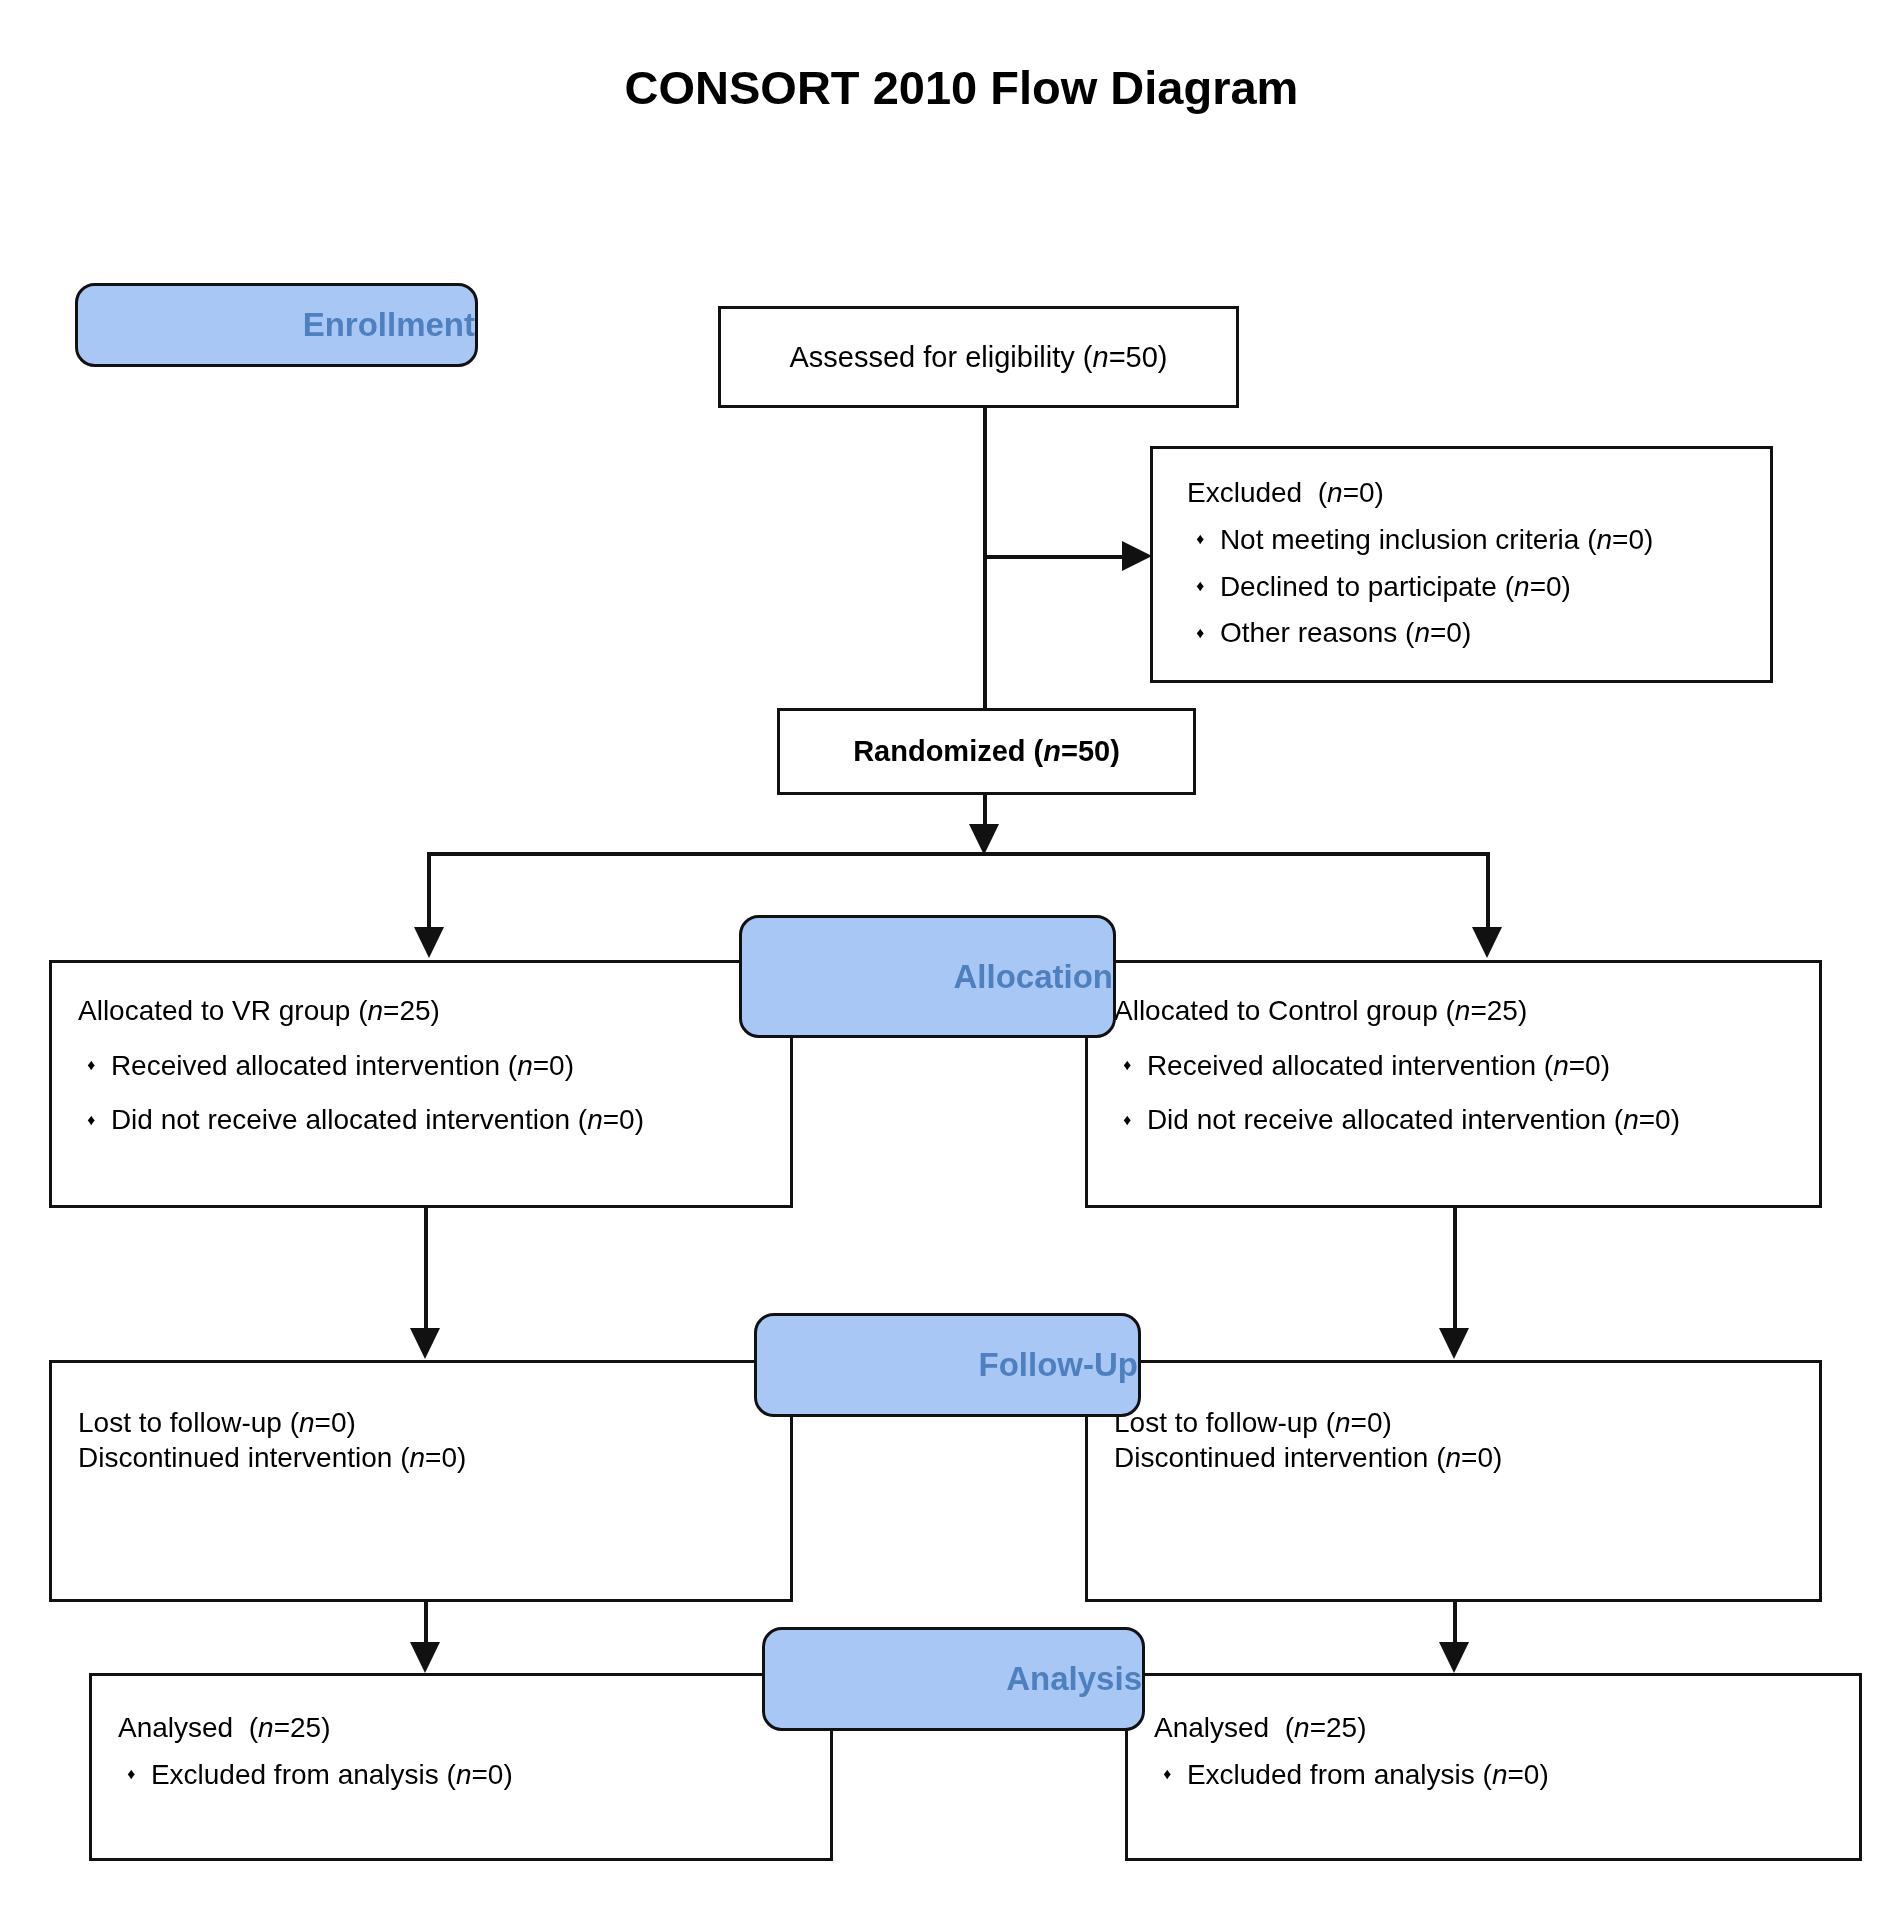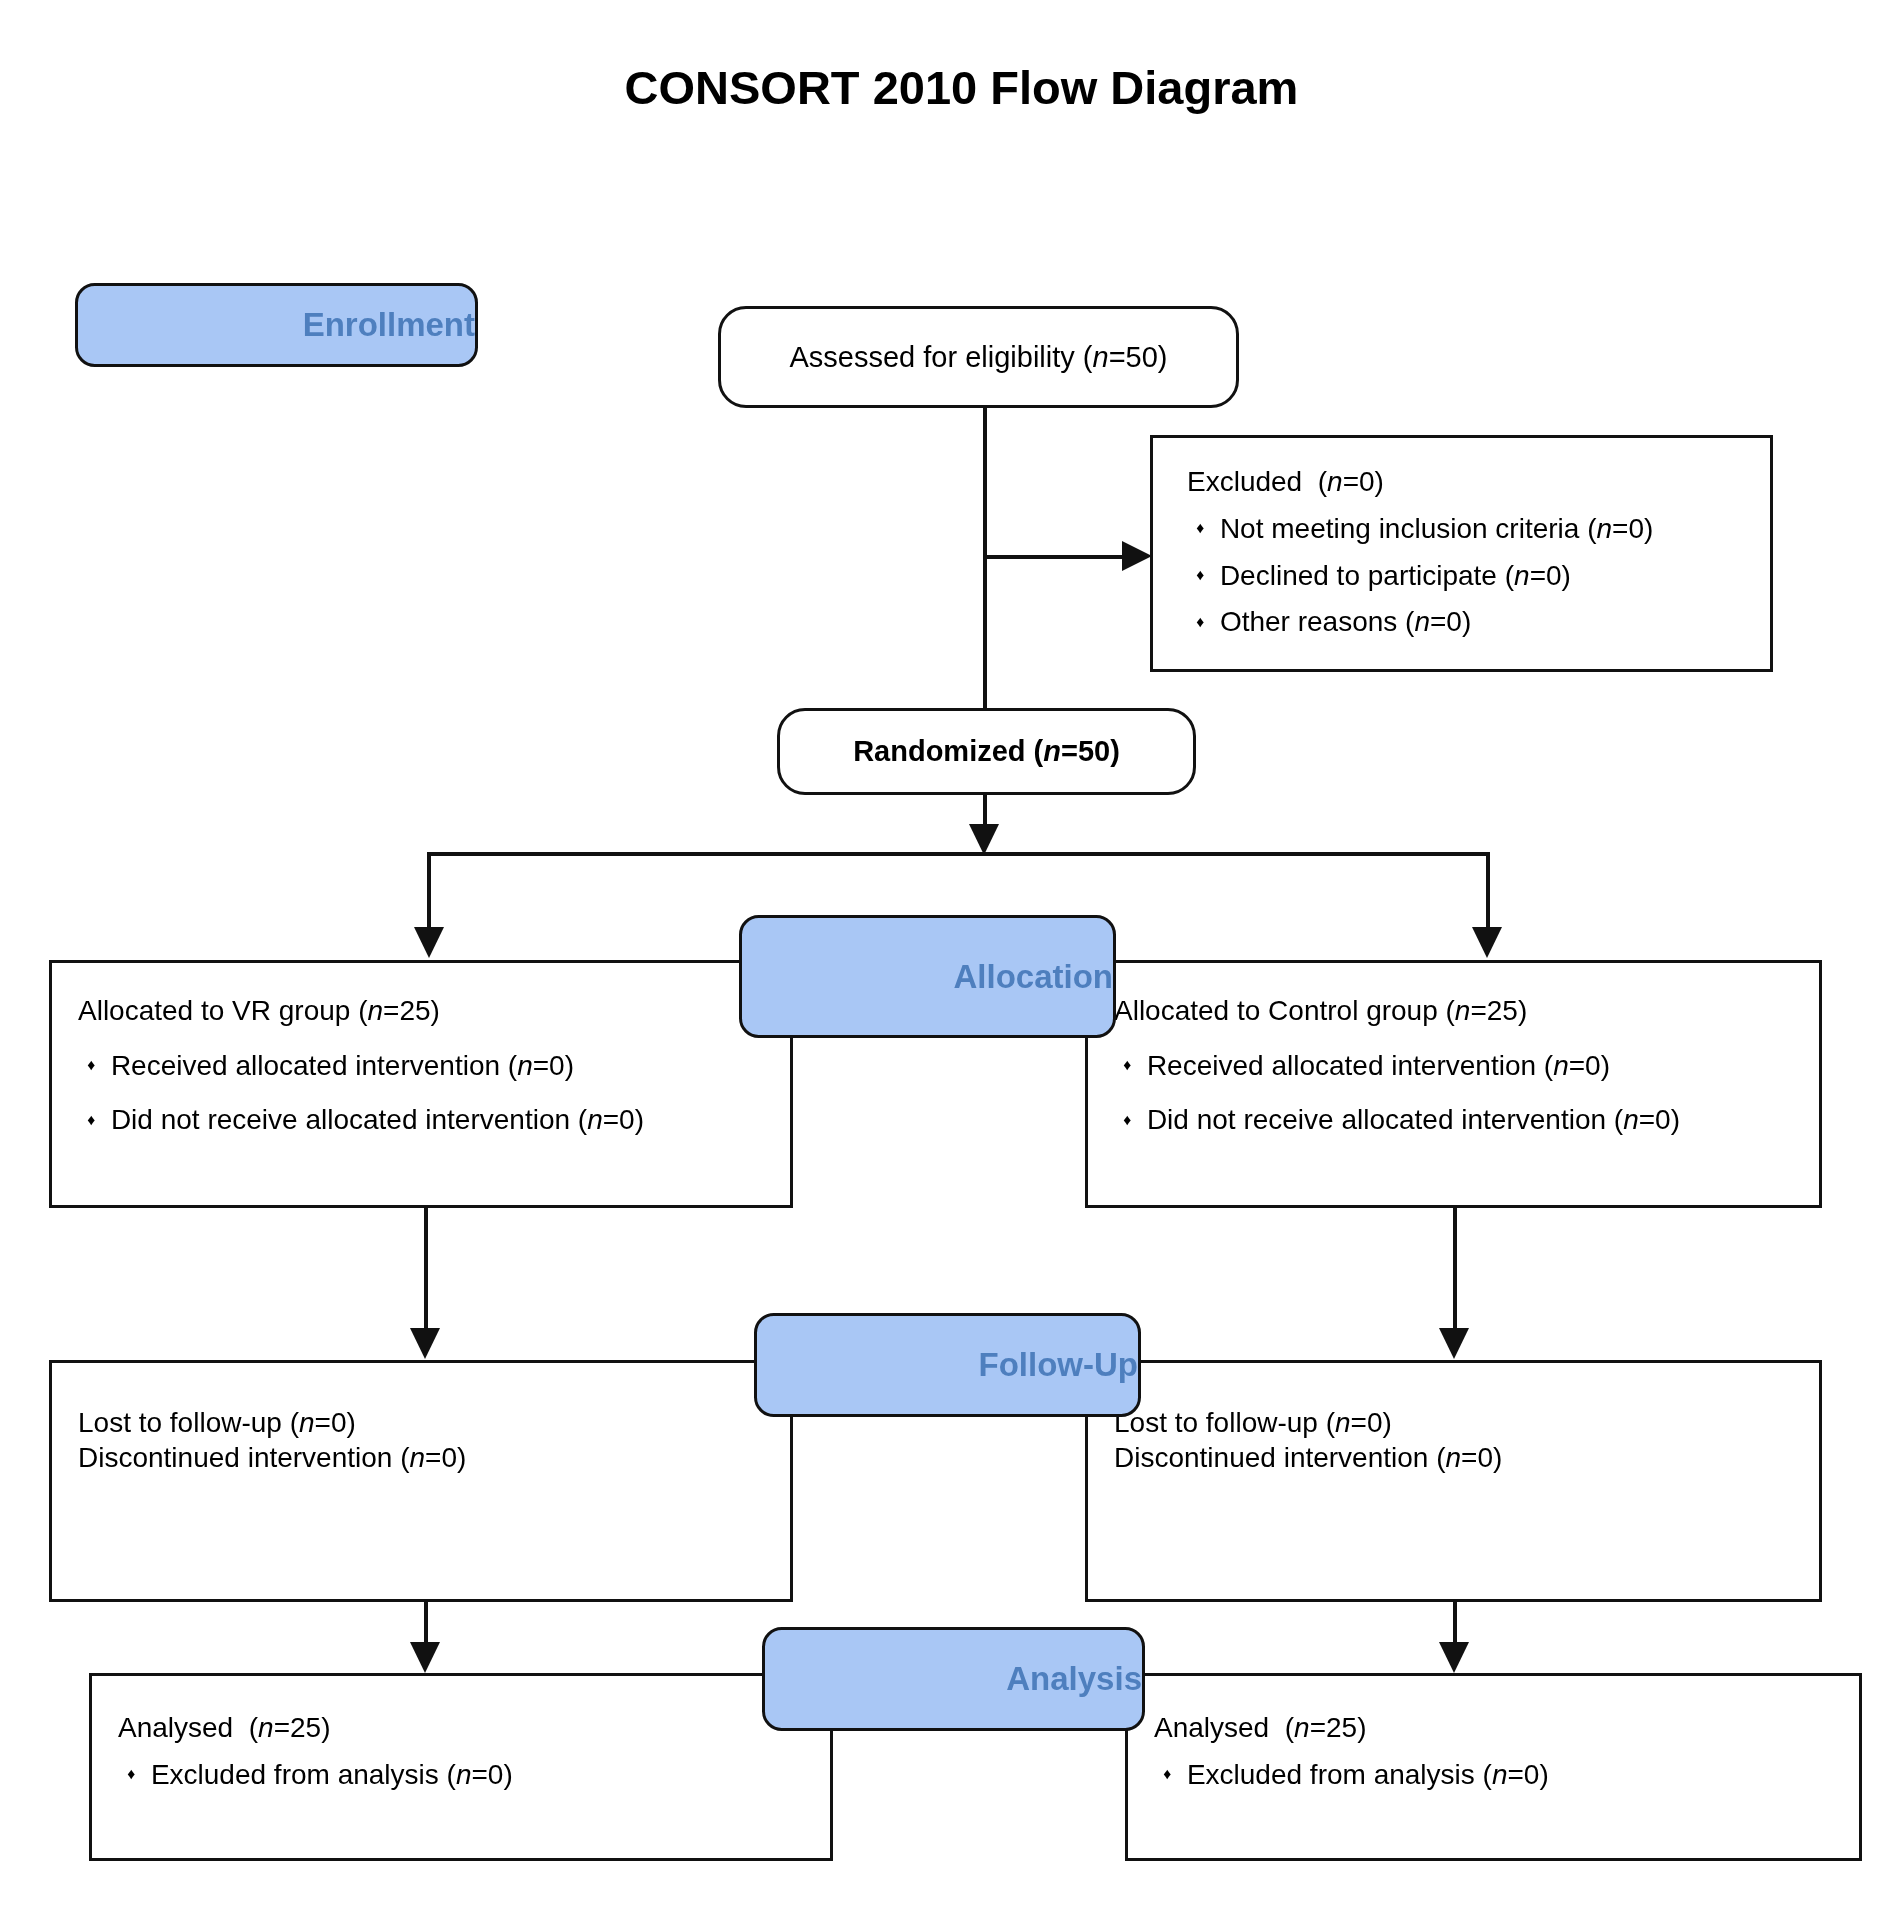--- a/index.html
+++ b/index.html
@@ -24,21 +24,21 @@
     display:flex;align-items:center;justify-content:flex-end;
     z-index:5;box-sizing:border-box;
   }
   .badge .blabel{
     font-size:33px;font-weight:bold;color:var(--badge-text);
   }
   .box{
     position:absolute;background:#ffffff;border:3.9px solid var(--box-border);
     box-sizing:border-box;z-index:2;
   }
-  .box.center{display:flex;align-items:center;justify-content:center;border-radius:28px;}
+  .box.center{display:flex;align-items:center;justify-content:center;}
   .line,.btxt{font-size:28px;line-height:1.25;white-space:pre-wrap;}
   .ctext{font-size:29px;}
   .brow{display:flex;align-items:flex-start;}
   .dia{font-size:15.7px;margin:8.5px 15.7px 0 9.2px;flex:0 0 auto;}
   .vline{position:absolute;width:3.9px;background:var(--line-color);z-index:1;}
   .hline{position:absolute;height:3.9px;background:var(--line-color);z-index:1;}
   .arr-down{
     position:absolute;width:0;height:0;z-index:1;
     border-left:15.7px solid transparent;border-right:15.7px solid transparent;
     border-top:31px solid var(--line-color);
@@ -96,21 +96,21 @@
     <span class="blabel">Follow-Up</span>
   </div>
   <div class="badge" style="left:762px;top:1627px;width:383px;height:104px;">
     <span class="blabel">Analysis</span>
   </div>
 
   <div class="box center" style="left:718px;top:306px;width:521px;height:102px;">
     <span class="ctext">Assessed for eligibility (<i>n</i>=50)</span>
   </div>
 
-  <div class="box pad-excluded" style="left:1150px;top:435px;width:623px;height:237px;">
+  <div class="box pad-excluded" style="left:1150px;top:446px;width:623px;height:237px;">
     <div class="line mb-sm">Excluded  (<i>n</i>=0)</div>
     <div class="brow mb-sm">
       <span class="dia">♦</span>
       <span class="btxt">Not meeting inclusion criteria (<i>n</i>=0)</span>
     </div>
     <div class="brow mb-sm">
       <span class="dia">♦</span>
       <span class="btxt">Declined to participate (<i>n</i>=0)</span>
     </div>
     <div class="brow">

